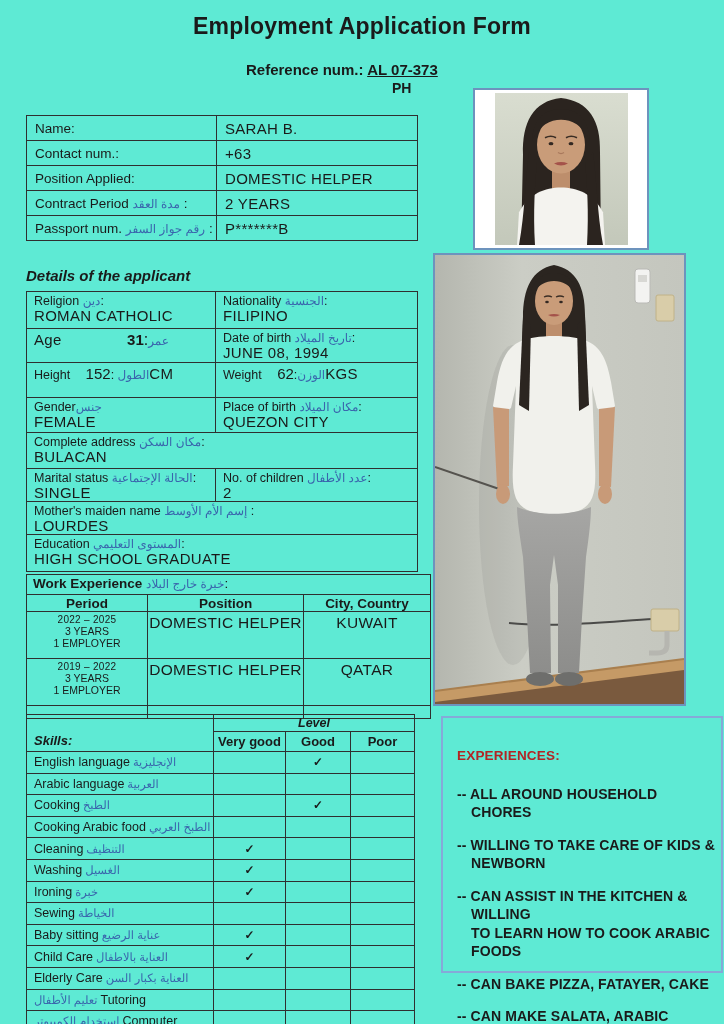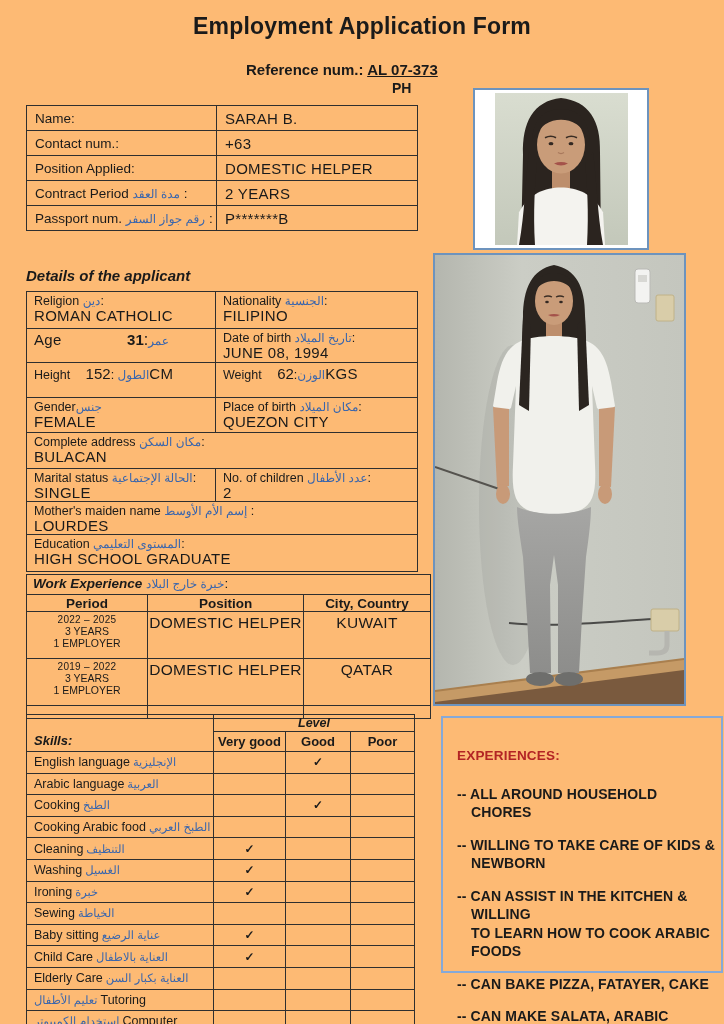--- a/index.html
+++ b/index.html
@@ -1,30 +1,30 @@
 <!DOCTYPE html>
 <html><head>
 <meta charset="utf-8">
 <style>
   html,body{margin:0;padding:0;background:#ffffff;}
   body{font-family:"Liberation Sans",sans-serif;color:#1a1a1a;}
-  .page{position:relative;width:724px;height:1024px;background:#fdba74;overflow:hidden;}
+  .page{position:relative;width:724px;height:1024px;background:#5eead4;overflow:hidden;}
 
   .title{position:absolute;top:13px;left:0;width:724px;text-align:center;
          font-size:23px;font-weight:bold;letter-spacing:.2px;}
   .refline{position:absolute;top:61px;left:246px;font-size:15px;font-weight:600;}
   .ref-val{text-decoration:underline;}
   .country{position:absolute;top:80px;left:392px;font-size:14px;font-weight:600;}
 
   table{border-collapse:collapse;table-layout:fixed;}
   td{overflow:hidden;}
   .ar{color:#3a66ad;font-size:12px;}
 
   
-  .summary{position:absolute;left:26px;top:105px;width:392px;}
+  .summary{position:absolute;left:26px;top:115px;width:392px;}
   .summary td{border:1.5px solid #2f2f2f;height:24px;vertical-align:middle;padding:0 0 0 8px;}
   .summary .lbl{width:181px;font-size:13.5px;}
   .summary .val{font-size:15px;letter-spacing:.3px;}
 
   .section-title{position:absolute;left:26px;top:267px;font-style:italic;font-weight:bold;font-size:15px;}
 
   
   .details{position:absolute;left:26px;top:291px;width:392px;}
   .details td{border:1.5px solid #2f2f2f;vertical-align:top;padding:2px 4px 0 7px;}
   .details col.c1{width:189px;}
@@ -32,21 +32,21 @@
   .flabel{font-size:12.5px;line-height:14px;}
   .fvalue{font-size:15px;line-height:16px;letter-spacing:.3px;}
   .iv{font-size:15px;letter-spacing:.3px;}
   .ml44{margin-left:61px;font-weight:bold;} .ml12{margin-left:12px;}
 
   
   .wx{position:absolute;left:26px;top:574px;width:404px;}
   .wx td{border:1.5px solid #2f2f2f;text-align:center;vertical-align:top;padding:0;}
   .wx col.w1{width:121px;} .wx col.w2{width:156px;} .wx col.w3{width:127px;}
   .wx-title td{text-align:left;padding:1px 6px;height:17px;font-size:13.5px;}
-  .wx-title .t-en{font-style:italic;font-weight:bold;text-align:center;}
+  .wx-title .t-en{font-weight:bold;text-align:center;}
   .wx-head td{height:16px;font-weight:600;font-size:13.5px;vertical-align:middle;}
   .wx-row td{height:44px;padding-top:2px;}
   .wx-empty td{height:12px;}
   .period-main{font-size:10px;letter-spacing:.3px;}
   .period-sub{font-size:10.5px;line-height:12px;}
   .wxv{font-size:15.5px;letter-spacing:.3px;}
 
   
   .skills{position:absolute;left:26px;top:714px;width:389px;}
   .skills td{border:1.5px solid #2f2f2f;}

